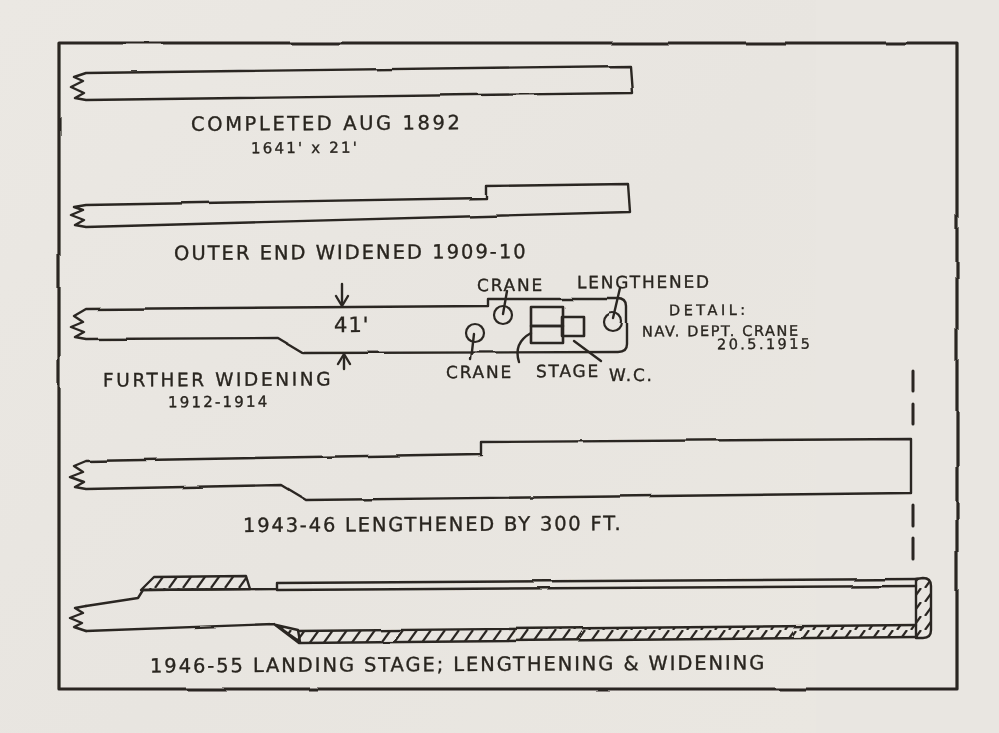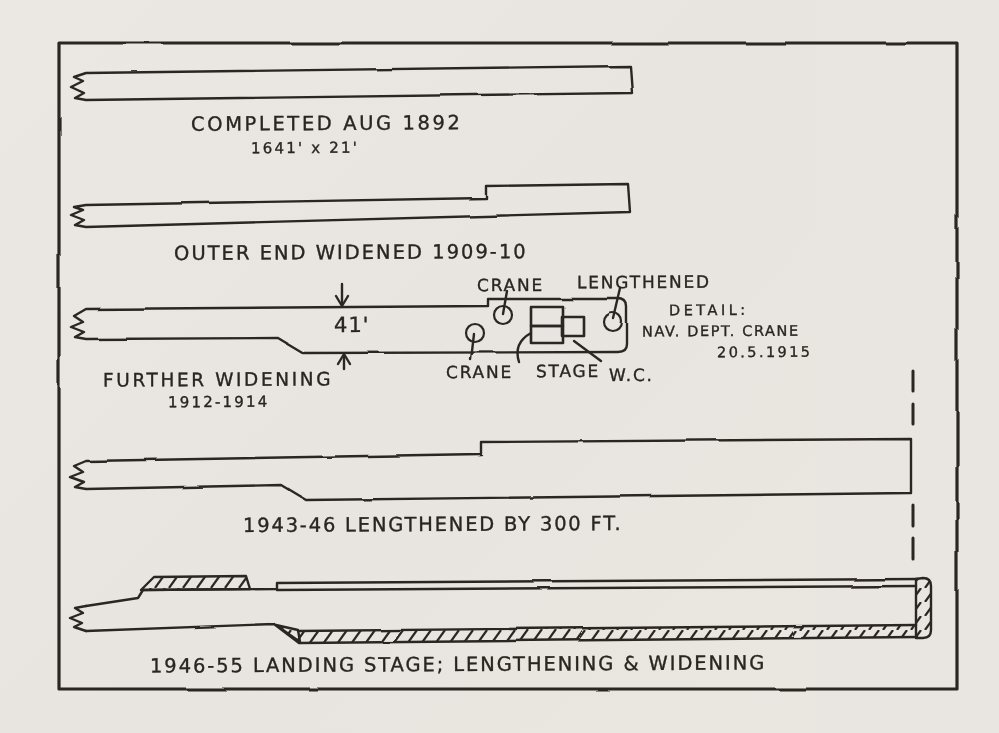--- a/index.html
+++ b/index.html
@@ -112,20 +112,20 @@
   <div class="lbl big" style="left:174px;top:241px;letter-spacing:2px;">OUTER END WIDENED 1909-10</div>
 
   <div class="lbl dim" style="left:334px;top:313px;">41'</div>
   <div class="lbl small" style="left:477px;top:275px;">CRANE</div>
   <div class="lbl small" style="left:577px;top:272px;">LENGTHENED</div>
   <div class="lbl small" style="left:446px;top:362px;">CRANE</div>
   <div class="lbl small" style="left:536px;top:361px;">STAGE</div>
   <div class="lbl small" style="left:609px;top:365px;">W.C.</div>
   <div class="lbl note" style="left:651px;top:302px;letter-spacing:3.5px;margin-left:18px;">DETAIL:</div>
   <div class="lbl note" style="left:642px;top:323px;">NAV. DEPT. CRANE</div>
-  <div class="lbl note" style="left:717px;top:344px;letter-spacing:2.4px;">20.5.1915</div>
+  <div class="lbl note" style="left:717px;top:336px;letter-spacing:2.4px;">20.5.1915</div>
   <div class="lbl big" style="left:103px;top:369px;font-size:18.5px;">FURTHER WIDENING</div>
   <div class="lbl med" style="left:168px;top:393px;">1912-1914</div>
 
   <div class="lbl big" style="left:243px;top:513px;letter-spacing:1.8px;">1943-46 LENGTHENED BY 300 FT.</div>
 
   <div class="lbl big" style="left:150px;top:653px;letter-spacing:1.9px;">1946-55 LANDING STAGE; LENGTHENING &amp; WIDENING</div>
 </div>
 
 </body></html>

